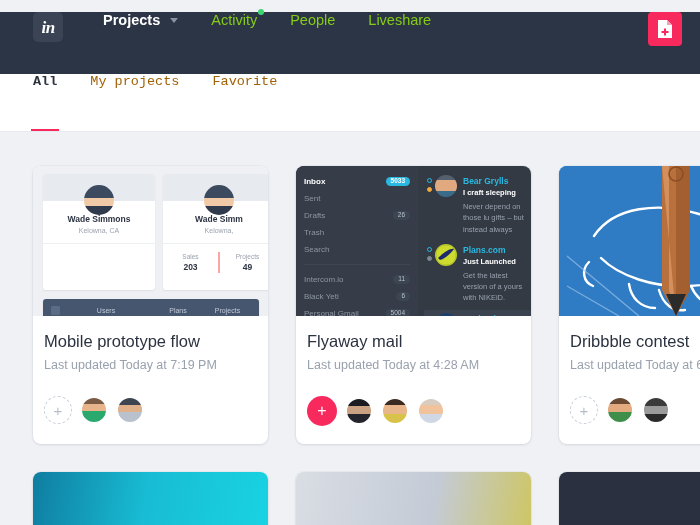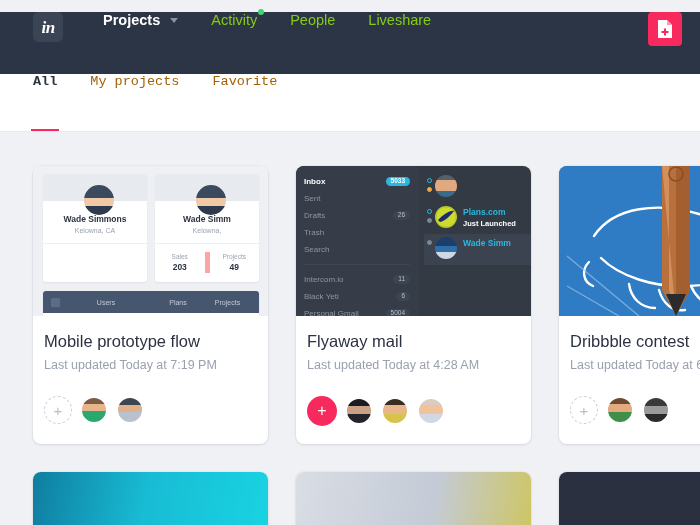--- a/index.html
+++ b/index.html
@@ -94,21 +94,21 @@
   }
   .av-add.filled {
     background: #f8295c; border: none; color: #fff; font-size: 16px;
     width: 30px; height: 30px;
   }
 
   
   .t1 { background: #eef0f4; padding: 8px 0 0 10px; }
   .t1 .mini-cards { display: flex; gap: 8px; }
   .t1 .mc {
-    width: 104px; background: #fff; border-radius: 3px; padding-bottom: 9px;
+    width: 112px; background: #fff; border-radius: 3px; padding-bottom: 17px;
     box-shadow: 0 1px 2px rgba(0,0,0,.07); flex: none; overflow: hidden;
   }
   .t1 .mc-ph { height: 27px; background: #e7eaef; position: relative; }
   .t1 .mc-av {
     width: 30px; height: 30px; border-radius: 50%; position: absolute;
     left: 41px; top: 11px; overflow: hidden;
     background: linear-gradient(#3b4a5e 0 45%, #f0c9a6 45% 70%, #2f3b4d 70%);
   }
   .t1 .mc-name {
     text-align: center; font-size: 8.5px; font-weight: 700; color: #2b3240;
@@ -119,21 +119,21 @@
     white-space: nowrap;
   }
   .t1 .mc-div { height: 1px; background: #edeff3; margin: 9px 0 8px; }
   .t1 .follow {
     margin: 0 12px; height: 17px; background: #4fc151; border-radius: 2px;
     color: #fff; font-size: 7.5px; font-weight: 700;
     display: flex; align-items: center; justify-content: center;
   }
   .t1 .stats { display: flex; }
   .t1 .stat {
-    flex: 1; text-align: center; border-right: 5px solid #fca5a5; padding: 1px 0;
+    flex: 1; text-align: center; border-right: 2px solid #fca5a5; padding: 1px 0;
   }
   .t1 .stat:last-child { border-right: none; }
   .t1 .stat-l { font-size: 6.5px; color: #9aa2af; }
   .t1 .stat-v { font-size: 8.5px; color: #2b3240; font-weight: 700; margin-top: 2px; }
   .t1 .table {
     margin-top: 9px; width: 216px; border-radius: 3px; overflow: hidden;
     box-shadow: 0 1px 2px rgba(0,0,0,.08);
   }
   .t1 .th {
     height: 22px; background: #46566e; display: flex; align-items: center;
@@ -345,35 +345,41 @@
         </div>
       </div>
 
       <div class="list">
         <div class="mail">
           <div class="dots">
             <span class="d"></span>
             <span class="d y"></span>
           </div>
           <div class="mav" style="background:linear-gradient(#54606e 0 22%,#e0a97f 22% 74%,#3a6b8a 74%)"></div>
+          <div class="mtxt">
+            <div class="mfrom">Bear Grylls</div>
+            <div class="msub">I craft sleeping</div>
+            <div class="mprev">Never depend on those lu gifts – but instead always</div>
+          </div>
         </div>
 
         <div class="mail">
           <div class="dots">
             <span class="d"></span>
             <span class="d g"></span>
           </div>
           <div class="mav" style="background:radial-gradient(circle at 50% 50%,#cddb2f 0 60%,#b9c92a 60%)">
             <svg width="22" height="22" viewBox="0 0 22 22">
               <path d="M3 14 C8 9 15 4 19 5 C16 9 10 15 5 16 Z" fill="#1d2a6b"></path>
             </svg>
           </div>
           <div class="mtxt">
             <div class="mfrom">Plans.com</div>
             <div class="msub">Just Launched</div>
+            <div class="mprev">Get the latest version of a yours with NIKEiD.</div>
           </div>
         </div>
 
         <div class="mail hl">
           <div class="dots">
             <span class="d g"></span>
           </div>
           <div class="mav" style="background:linear-gradient(#1b3f6b 0 40%,#2e6ea8 40% 70%,#cfd8e2 70%)"></div>
           <div class="mtxt">
             <div class="mfrom">Wade Simm</div>

